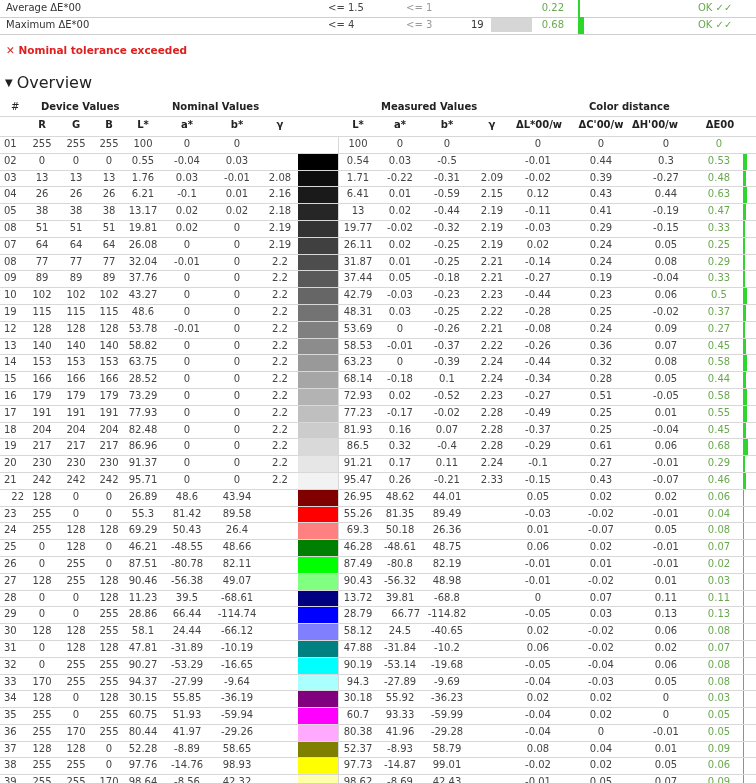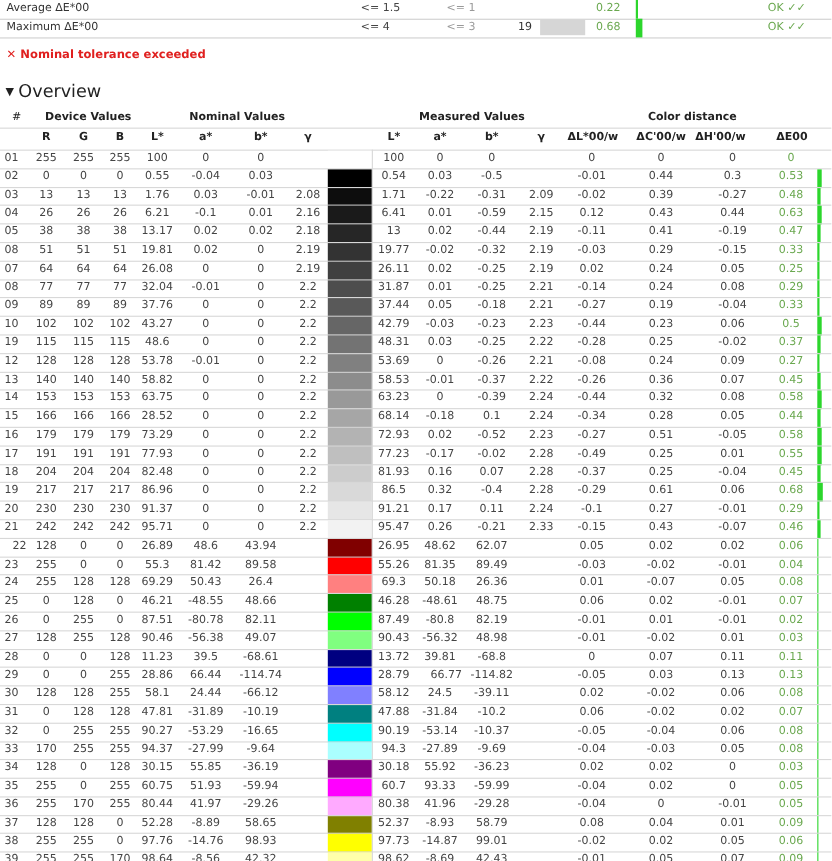--- a/index.html
+++ b/index.html
@@ -505,21 +505,21 @@
       <span class="c" style="left: 4px; width: 20px; text-align: right;">22</span>
       <span class="c" style="left: 30px; width: 24px;">128</span>
       <span class="c" style="left: 64px; width: 24px;">0</span>
       <span class="c" style="left: 97px; width: 24px;">0</span>
       <span class="c" style="left: 124px; width: 38px;">26.89</span>
       <span class="c" style="left: 168px; width: 38px;">48.6</span>
       <span class="c" style="left: 216px; width: 42px;">43.94</span>
       <span class="c" style="left: 268px; width: 24px;"></span>
       <span class="c" style="left: 340px; width: 36px;">26.95</span>
       <span class="c" style="left: 380px; width: 40px;">48.62</span>
-      <span class="c" style="left: 425px; width: 44px;">62.07</span>
+      <span class="c" style="left: 425px; width: 44px;">44.01</span>
       <span class="c" style="left: 480px; width: 24px;"></span>
       <span class="c" style="left: 515px; width: 46px;">0.05</span>
       <span class="c" style="left: 578px; width: 46px;">0.02</span>
       <span class="c" style="left: 643px; width: 46px;">0.02</span>
       <span class="c de" style="left: 700px; width: 38px;">0.06</span>
       <div class="sw" style="background: rgb(128, 0, 0);"></div>
       <div class="bar" style="width: 1px;"></div>
     </div>
     <div class="row">
       <span class="c" style="left: 4px; width: 20px; text-align: left;">23</span>
@@ -665,21 +665,21 @@
       <span class="c" style="left: 4px; width: 20px; text-align: left;">30</span>
       <span class="c" style="left: 30px; width: 24px;">128</span>
       <span class="c" style="left: 64px; width: 24px;">128</span>
       <span class="c" style="left: 97px; width: 24px;">255</span>
       <span class="c" style="left: 124px; width: 38px;">58.1</span>
       <span class="c" style="left: 168px; width: 38px;">24.44</span>
       <span class="c" style="left: 216px; width: 42px;">-66.12</span>
       <span class="c" style="left: 268px; width: 24px;"></span>
       <span class="c" style="left: 340px; width: 36px;">58.12</span>
       <span class="c" style="left: 380px; width: 40px;">24.5</span>
-      <span class="c" style="left: 425px; width: 44px;">-39.11</span>
+      <span class="c" style="left: 425px; width: 44px;">-40.65</span>
       <span class="c" style="left: 480px; width: 24px;"></span>
       <span class="c" style="left: 515px; width: 46px;">0.02</span>
       <span class="c" style="left: 578px; width: 46px;">-0.02</span>
       <span class="c" style="left: 643px; width: 46px;">0.06</span>
       <span class="c de" style="left: 700px; width: 38px;">0.08</span>
       <div class="sw" style="background: rgb(128, 128, 255);"></div>
       <div class="bar" style="width: 1px;"></div>
     </div>
     <div class="row">
       <span class="c" style="left: 4px; width: 20px; text-align: left;">31</span>
@@ -705,21 +705,21 @@
       <span class="c" style="left: 4px; width: 20px; text-align: left;">32</span>
       <span class="c" style="left: 30px; width: 24px;">0</span>
       <span class="c" style="left: 64px; width: 24px;">255</span>
       <span class="c" style="left: 97px; width: 24px;">255</span>
       <span class="c" style="left: 124px; width: 38px;">90.27</span>
       <span class="c" style="left: 168px; width: 38px;">-53.29</span>
       <span class="c" style="left: 216px; width: 42px;">-16.65</span>
       <span class="c" style="left: 268px; width: 24px;"></span>
       <span class="c" style="left: 340px; width: 36px;">90.19</span>
       <span class="c" style="left: 380px; width: 40px;">-53.14</span>
-      <span class="c" style="left: 425px; width: 44px;">-10.37</span>
+      <span class="c" style="left: 425px; width: 44px;">-19.68</span>
       <span class="c" style="left: 480px; width: 24px;"></span>
       <span class="c" style="left: 515px; width: 46px;">-0.05</span>
       <span class="c" style="left: 578px; width: 46px;">-0.04</span>
       <span class="c" style="left: 643px; width: 46px;">0.06</span>
       <span class="c de" style="left: 700px; width: 38px;">0.08</span>
       <div class="sw" style="background: rgb(0, 255, 255);"></div>
       <div class="bar" style="width: 1px;"></div>
     </div>
     <div class="row">
       <span class="c" style="left: 4px; width: 20px; text-align: left;">33</span>

